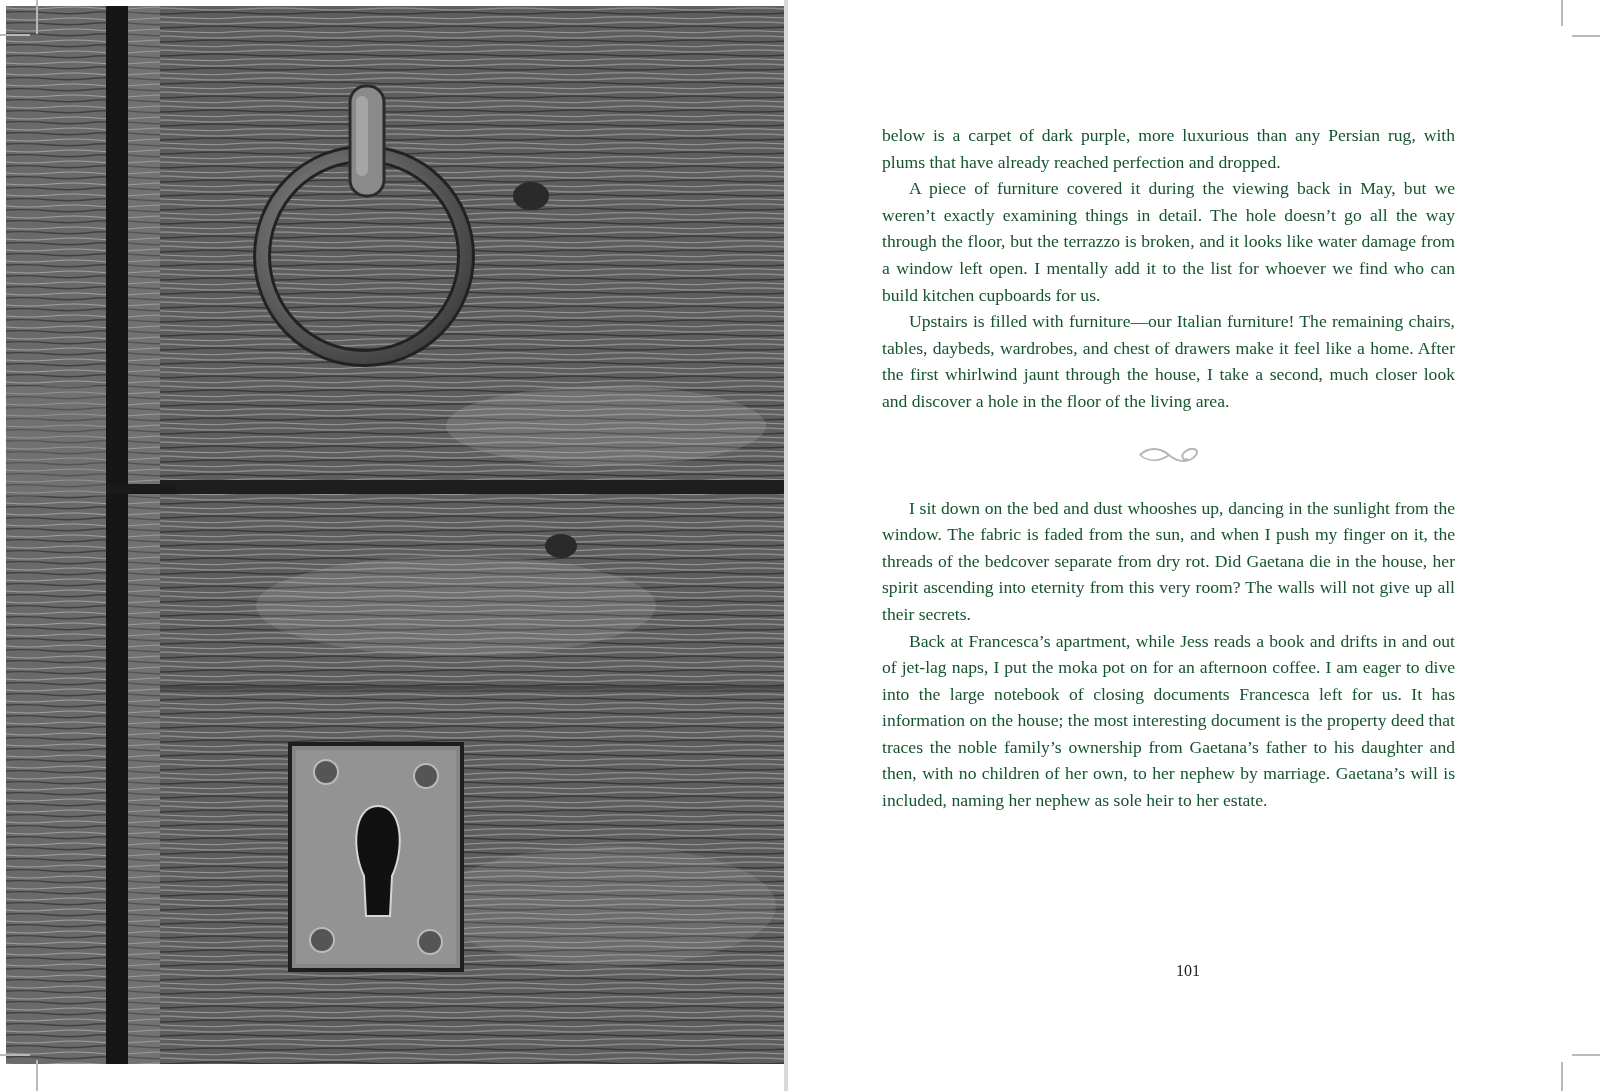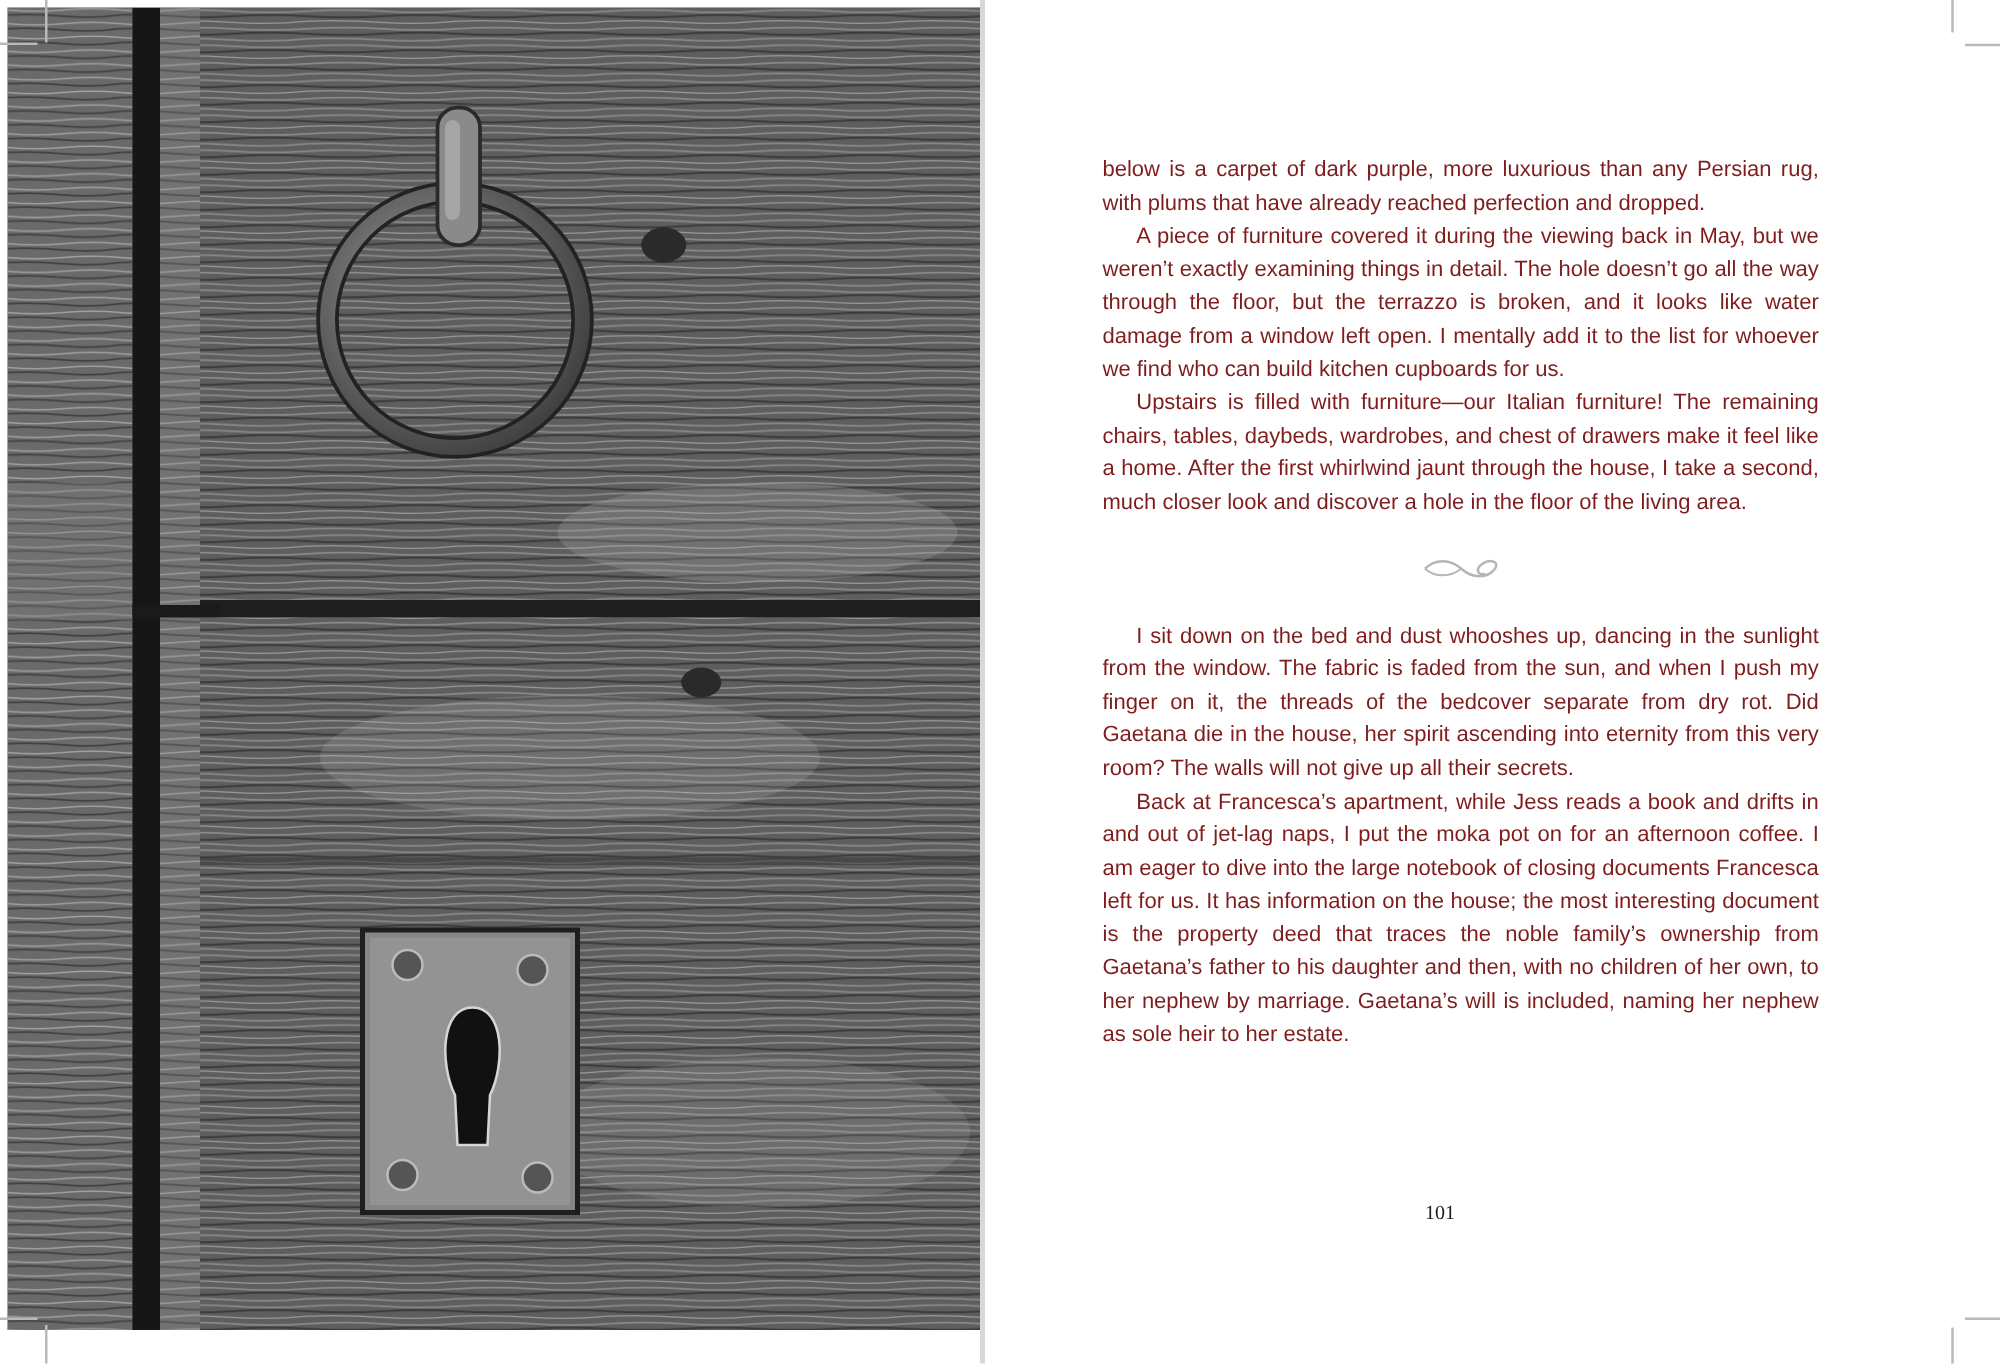--- a/index.html
+++ b/index.html
@@ -14,32 +14,32 @@
   }
   .photo svg { display: block; }
   .photo-edge { position: absolute; left: 784px; top: 0; width: 4px; height: 1091px; background: #d8d8d8; }
 
   
   .crop { position: absolute; background: #b9b9b9; }
 
   
   .text-page {
     position: absolute; left: 882px; top: 122px; width: 573px;
-    font-family: Liberation Sans, sans-serif;
-    font-size: 17.6px; line-height: 26.6px; color: #7f1d1d;
+    font-family: Liberation Serif, serif;
+    font-size: 17.6px; line-height: 26.6px; color: #14532d;
   }
   .text-page p { margin: 0; text-align: justify; text-align-last: auto; }
   .text-page p.indent { text-indent: 27px; }
   .text-page p.noindent { text-indent: 0; }
   .ornament {
     height: 80px; display: flex; align-items: center; justify-content: center;
   }
   .ornament svg { display: block; }
   .folio {
-    position: absolute; left: 1140px; top: 962px; width: 60px; text-align: left;
+    position: absolute; left: 1140px; top: 962px; width: 60px; text-align: right;
     font-family: "Liberation Serif", "DejaVu Serif", serif; font-size: 16px; color: #1c1c1c;
   }
 </style>
 </head>
 <body>
 
 <div class="spread">
 
   <div class="photo">
     <svg width="778" height="1058" viewBox="0 0 778 1058" xmlns="http://www.w3.org/2000/svg">

